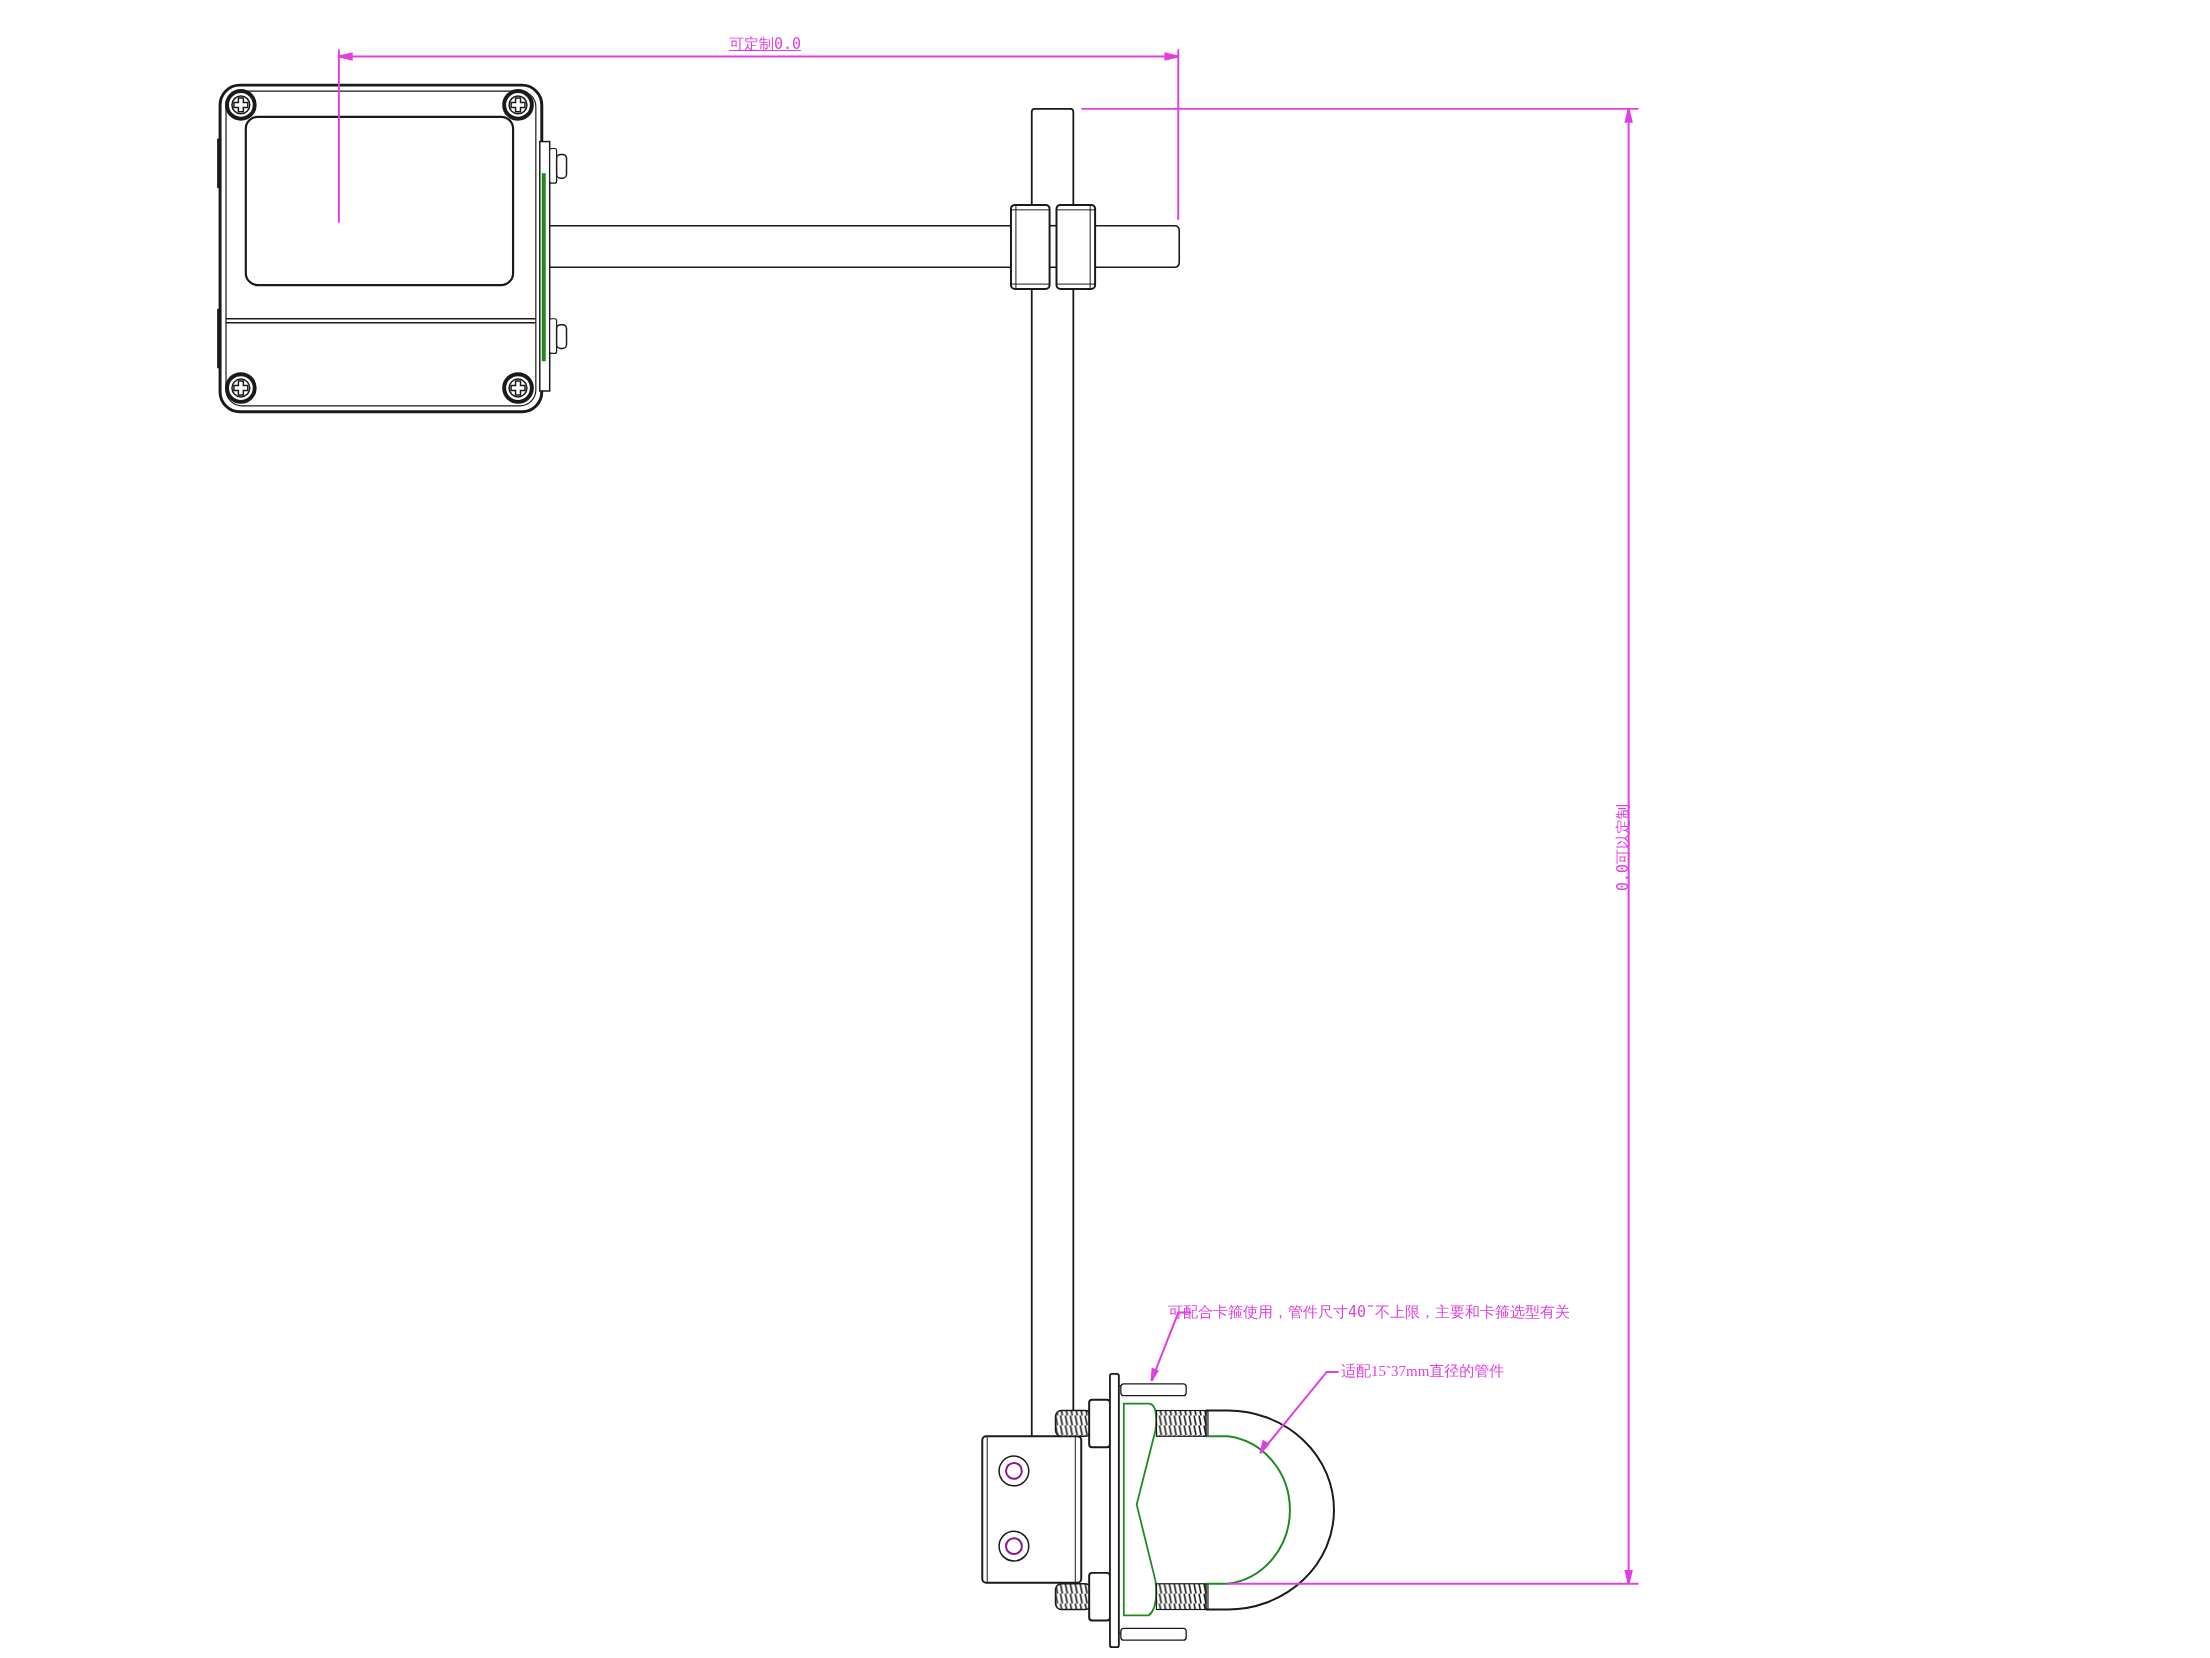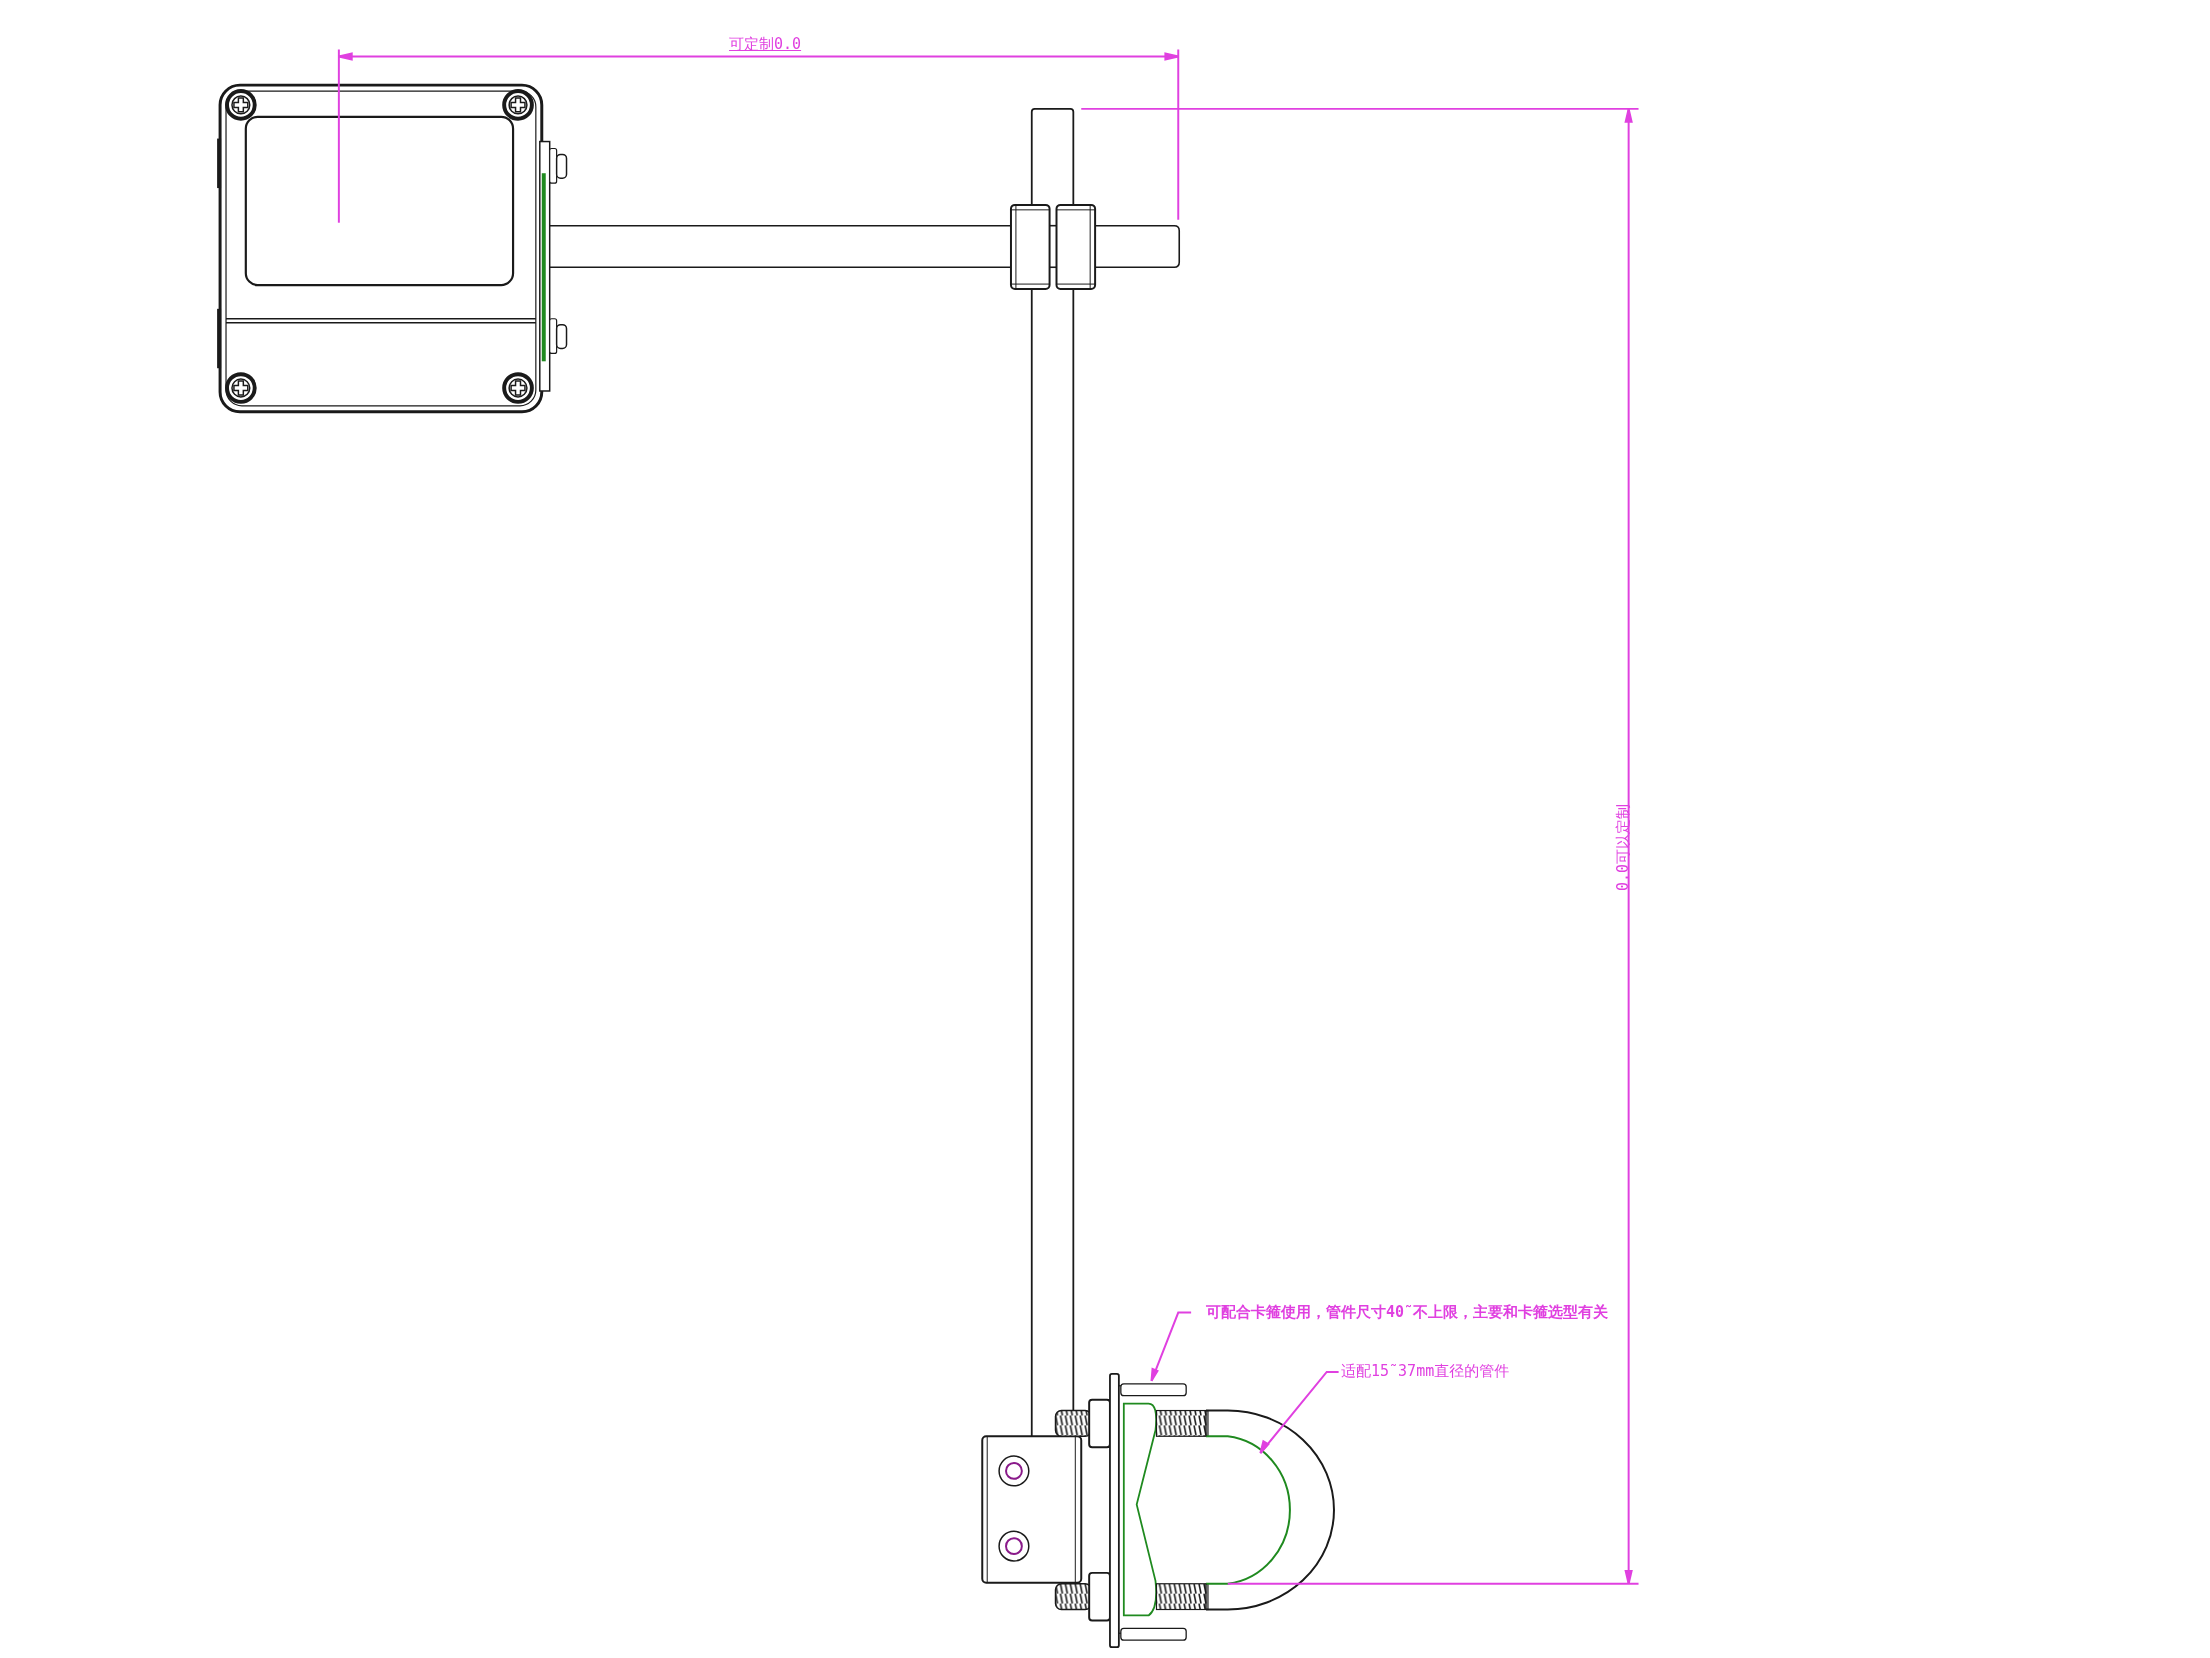--- a/index.html
+++ b/index.html
@@ -128,15 +128,15 @@
 
     <polyline points="1203,1326 1190,1326 1163,1395" fill="none"></polyline>
     <path d="M1163,1395 l1,-12 l5,2z"></path>
     <polyline points="1352,1386 1340,1386 1273,1468" fill="none"></polyline>
     <path d="M1273,1468 l3,-12 l5,3z"></path>
   </g>
 </svg>
 
 <div class="dim-text" style="left:729px; top:37px;text-decoration:underline;">可定制0.0</div>
 <div class="dim-text vert" style="left:1616px; top:891px;">0.0可以定制</div>
-<div class="dim-text" style="left:1206px; top:1305px;font-weight:bold;">可配合卡箍使用，管件尺寸40˜不上限，主要和卡箍选型有关</div>
-<div class="dim-text" style="left:1341px; top:1364px;">适配15˜37mm直径的管件</div>
+<div class="dim-text" style="left:1168px; top:1305px;">可配合卡箍使用，管件尺寸40˜不上限，主要和卡箍选型有关</div>
+<div class="dim-text" style="left:1341px; top:1364px;font-family:Liberation Serif, serif;">适配15˜37mm直径的管件</div>
 
 
 </body></html>

